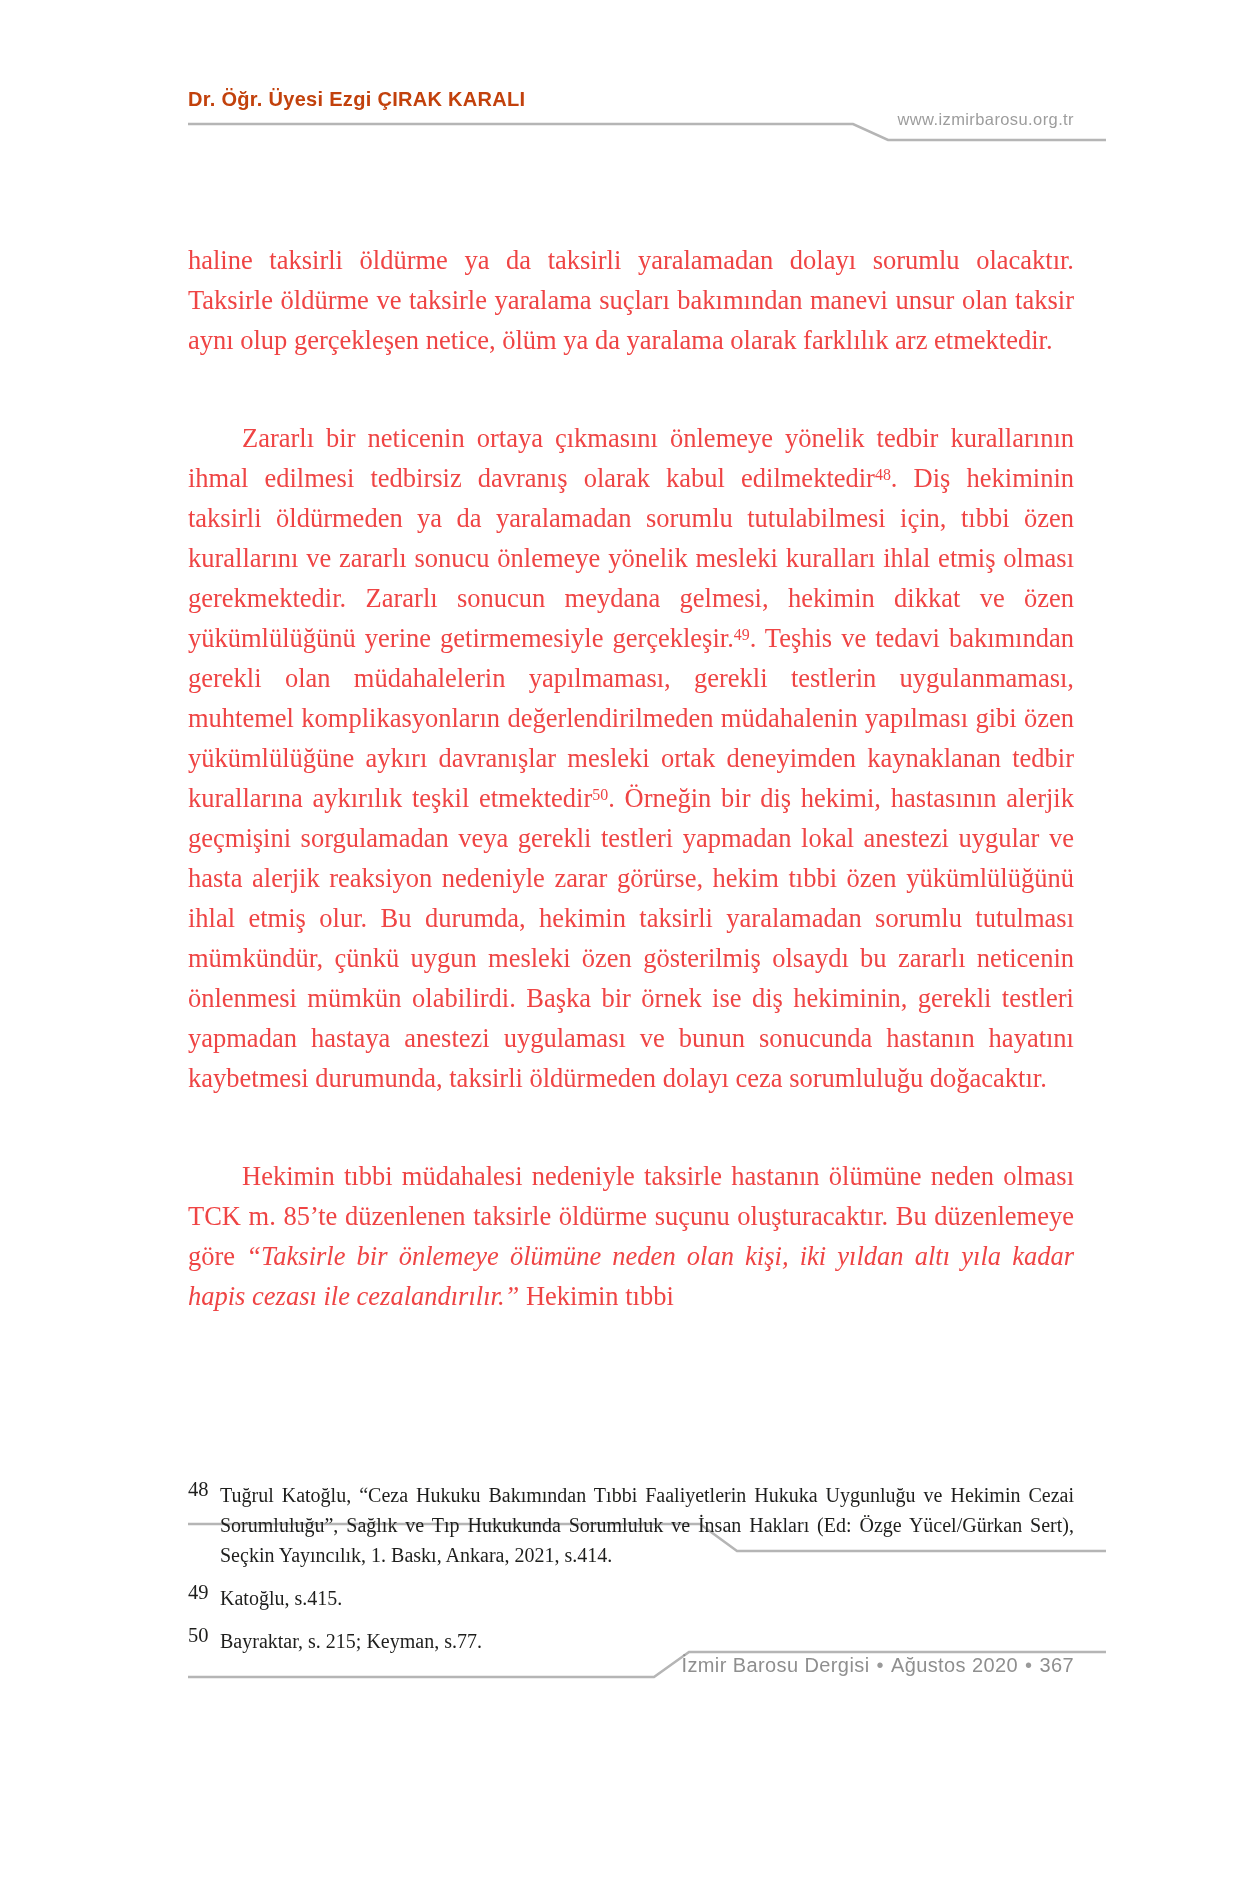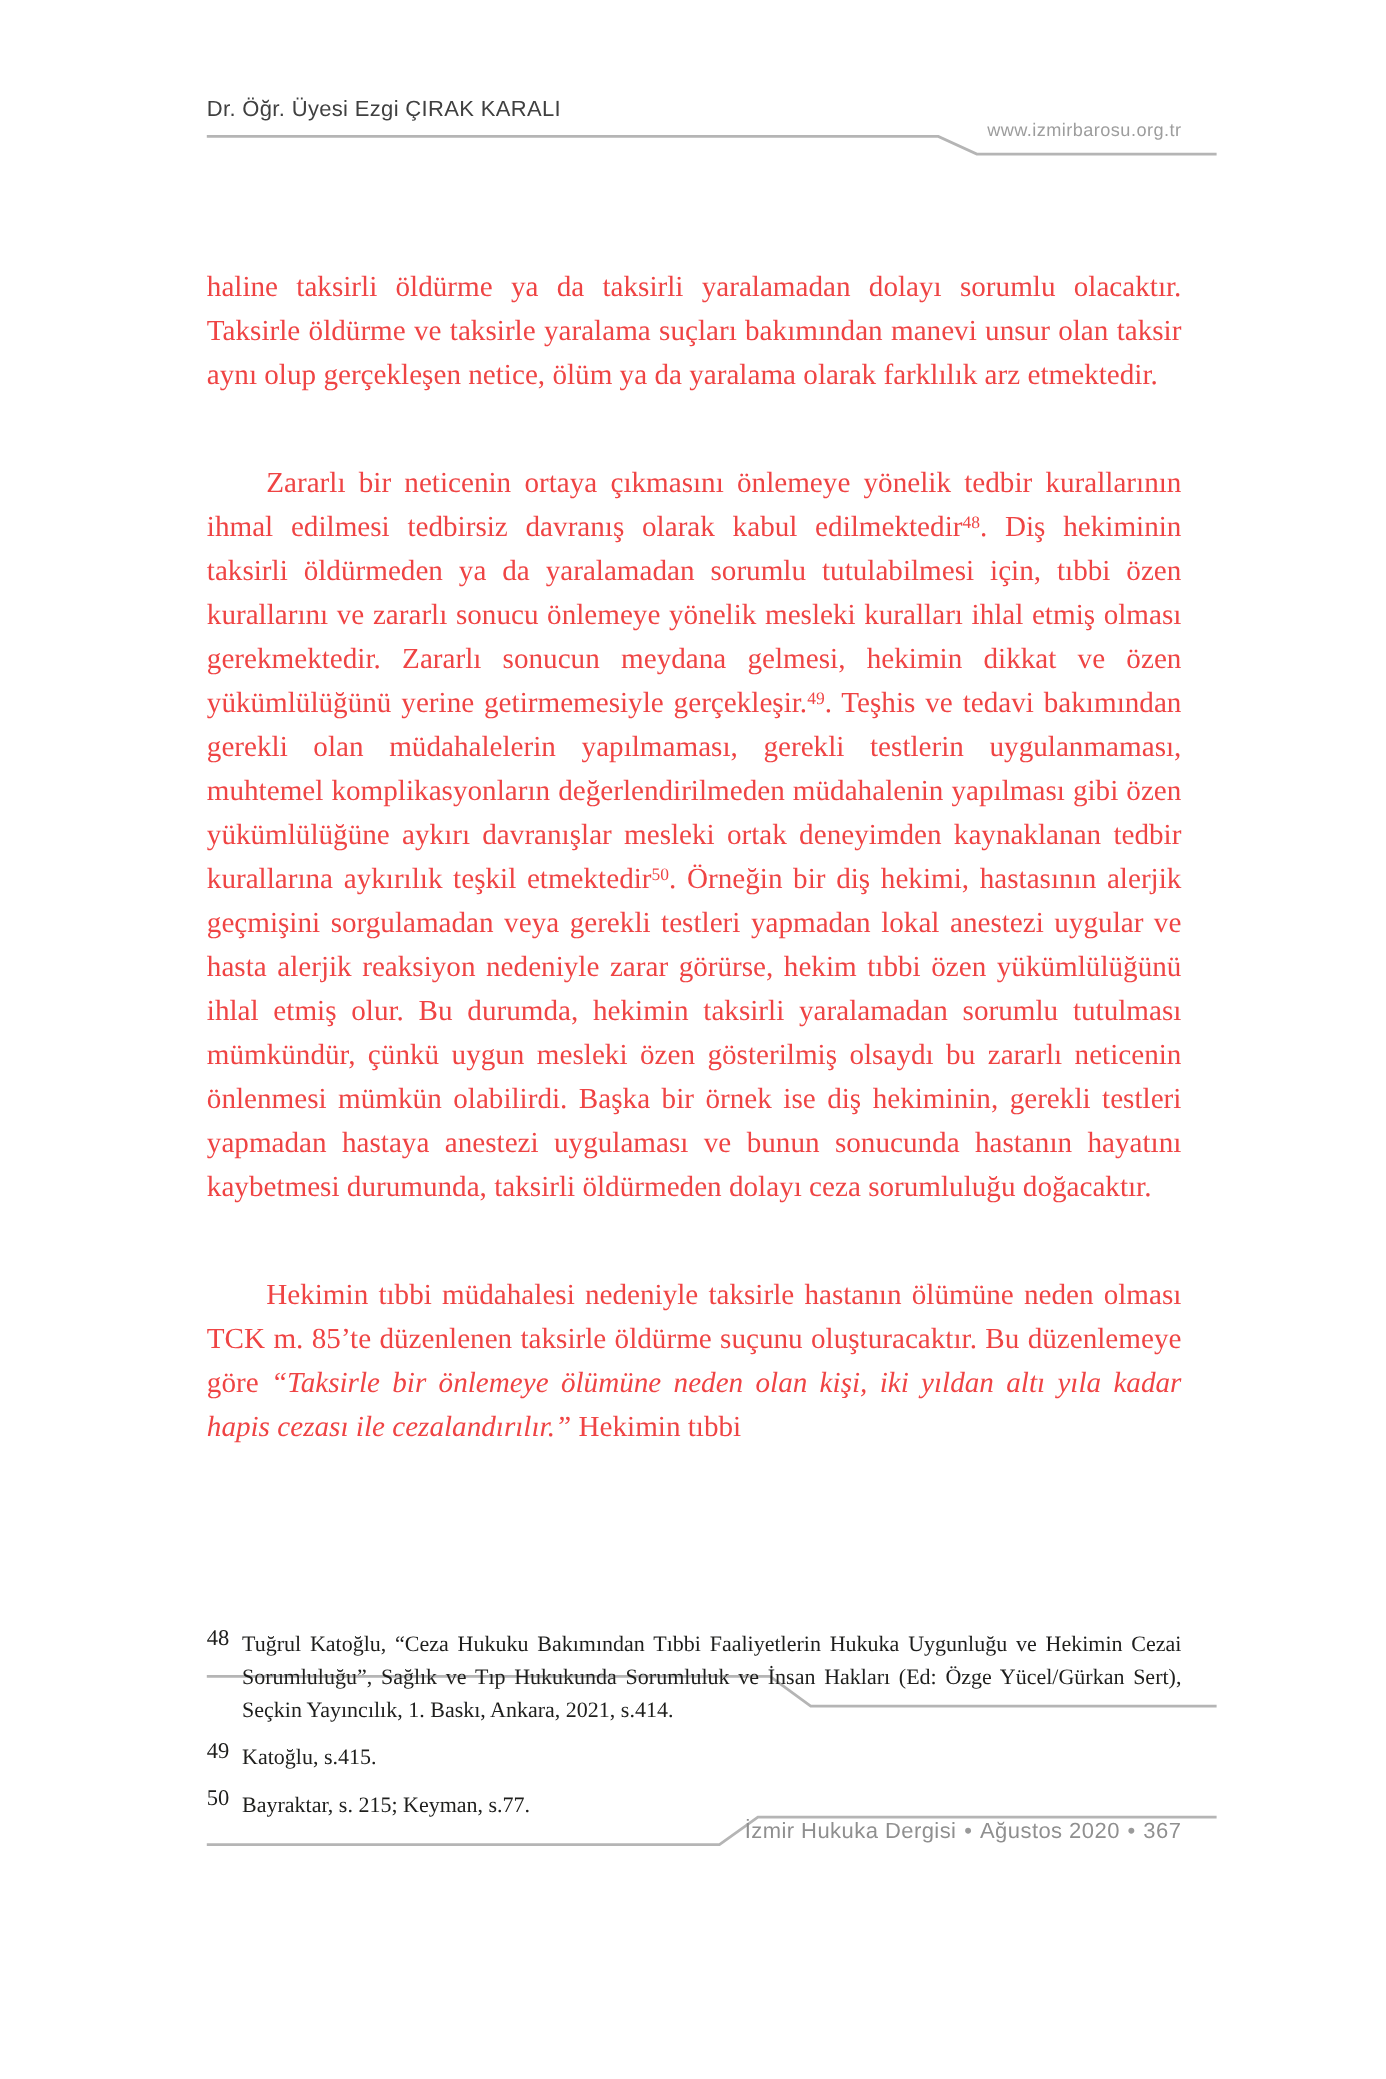--- a/index.html
+++ b/index.html
@@ -8,21 +8,21 @@
     width: 1260px;
     height: 1890px;
     background: #ffffff;
     overflow: hidden;
     font-family: "Liberation Serif", serif;
   }
   
   .header-author {
     position: absolute; left: 188px; top: 88px;
     font-family: "Liberation Sans", sans-serif;
-    font-weight: normal; font-size: 20px; color: #404040;
+    font-weight: bold; font-size: 20px; color: #c2410c;
     letter-spacing: 0.3px; white-space: nowrap;
   }
   .header-title {
     position: absolute; left: 188px; top: 129px;
     font-family: "Liberation Sans", sans-serif;
     font-weight: 400; font-size: 21.5px; color: #a4a4a4;
     letter-spacing: 0.8px; white-space: nowrap;
   }
   .header-site {
     position: absolute; right: 186px; top: 110px;
@@ -95,16 +95,16 @@
       <span class="fn-num">49</span>
       <span>Katoğlu, s.415.</span>
     </div>
     <div class="footnote">
       <span class="fn-num">50</span>
       <span>Bayraktar, s. 215; Keyman, s.77.</span>
     </div>
   </div>
 
   <div class="footer-text">
-    <span>İzmir Hukuka Dergisi</span><span class="dot">•</span><span>Ağustos 2020</span><span class="dot">•</span><span>367</span>
+    <span>İzmir Barosu Dergisi</span><span class="dot">•</span><span>Ağustos 2020</span><span class="dot">•</span><span>367</span>
   </div>
 
 </div>
 
 </body></html>

